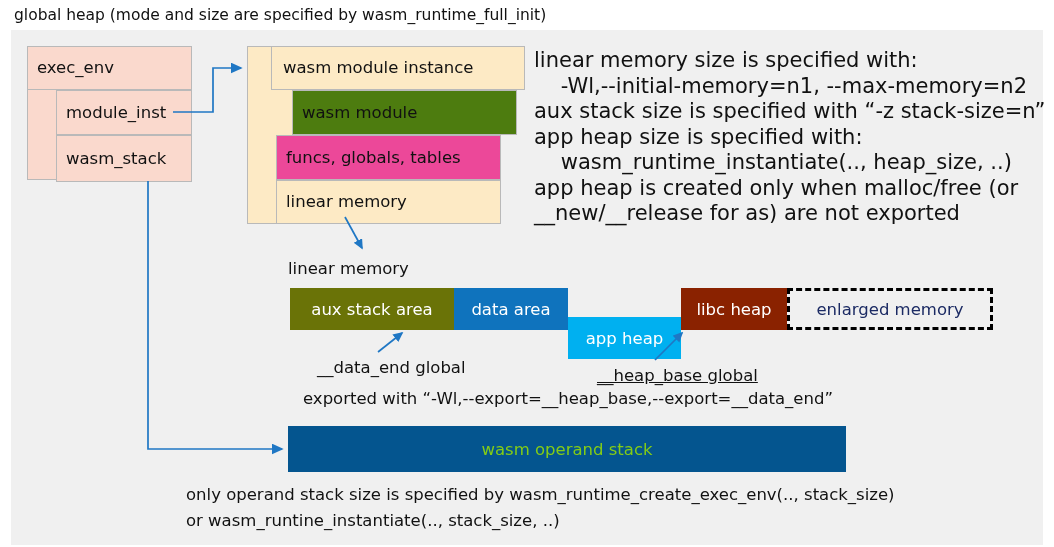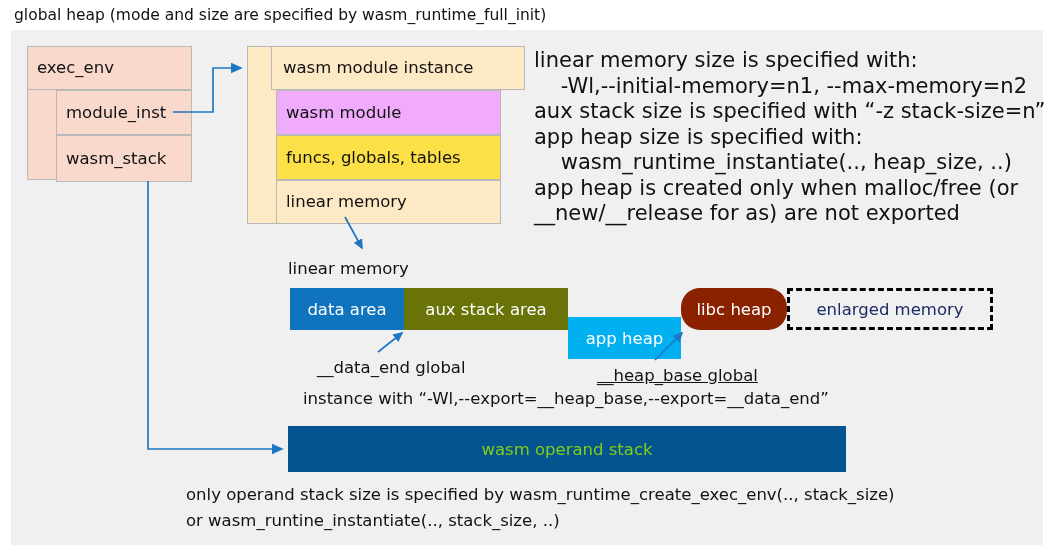--- a/index.html
+++ b/index.html
@@ -26,22 +26,22 @@
   #execenv-box{left:27px;top:46px;width:165px;height:134px;background:#fad9cd;border:1px solid #b9b9b9;box-sizing:border-box;}
   #execenv-title{left:27px;top:46px;width:165px;height:44px;background:#fad9cd;}
   #execenv-title span{}
   #module-inst{left:56px;top:90px;width:136px;height:45px;background:#fad9cd;}
   #wasm-stack{left:56px;top:135px;width:136px;height:47px;background:#fad9cd;}
 
   
   #wmi-box{left:247px;top:46px;width:254px;height:178px;background:#fdeac5;border:1px solid #b9b9b9;box-sizing:border-box;}
   #wmi-title{left:247px;top:46px;width:254px;height:44px;background:#fdeac5;margin-left:24px;}
   #wmi-title span{padding-left:11px;}
-  #wasm-module{left:276px;top:90px;width:225px;height:45px;background:#f0abfc;}
-  #funcs-globals{left:276px;top:135px;width:225px;height:45px;background:#fde047;}
+  #wasm-module{left:292px;top:90px;width:225px;height:45px;background:#4d7c0f;}
+  #funcs-globals{left:276px;top:135px;width:225px;height:45px;background:#ec4899;}
   #linear-mem-cell{left:276px;top:180px;width:225px;height:44px;background:#fdeac5;}
 
   
   #notes{left:534px;top:48px;width:500px;font-size:21px;line-height:25.5px;white-space:pre;}
 
   
   #lm-label{left:288px;top:258px;font-size:16.5px;line-height:22px;white-space:nowrap;}
 
   
   #membar{left:290px;top:288px;width:703px;height:42px;display:flex;}
@@ -106,30 +106,30 @@
     -Wl,--initial-memory=n1, --max-memory=n2
 aux stack size is specified with “-z stack-size=n”
 app heap size is specified with:
     wasm_runtime_instantiate(.., heap_size, ..)
 app heap is created only when malloc/free (or
 __new/__release for as) are not exported</div>
 
 <div class="abs" id="lm-label">linear memory</div>
 
 <div class="abs" id="membar">
+  <div class="seg" id="seg-aux" style="width: 164px; background: rgb(106, 115, 7); color: rgb(255, 255, 255);">aux stack area</div>
   <div class="seg" id="seg-data" style="width: 114px; background: rgb(15, 115, 189); color: rgb(255, 255, 255);">data area</div>
-  <div class="seg" id="seg-aux" style="width: 164px; background: rgb(106, 115, 7); color: rgb(255, 255, 255);">aux stack area</div>
   <div class="seg" id="seg-appheap" style="width: 113px; background: rgb(0, 176, 240); color: rgb(255, 255, 255);">app heap</div>
-  <div class="seg" id="seg-libcheap" style="width: 106px; background: rgb(138, 34, 0); color: rgb(255, 255, 255); border-radius: 19px;">libc heap</div>
+  <div class="seg" id="seg-libcheap" style="width: 106px; background: rgb(138, 34, 0); color: rgb(255, 255, 255);">libc heap</div>
   <div class="seg" id="seg-enlarged" style="width: 206px; color: rgb(27, 42, 99);">enlarged memory</div>
 </div>
 
 <div class="abs" id="data-end-label">__data_end global</div>
 <div class="abs" id="heap-base-label">__heap_base global</div>
-<div class="abs" id="exported-label">instance with “-Wl,--export=__heap_base,--export=__data_end”</div>
+<div class="abs" id="exported-label">exported with “-Wl,--export=__heap_base,--export=__data_end”</div>
 
 <div class="abs" id="operand-stack" style="background: rgb(4, 85, 143);">wasm operand stack</div>
 <div class="abs" id="bottom-note">only operand stack size is specified by wasm_runtime_create_exec_env(.., stack_size)
 or wasm_runtine_instantiate(.., stack_size, ..)</div>
 
 <svg class="abs" id="wires" viewBox="0 0 1054 547">
   <defs>
     <marker id="arrowhead" markerWidth="7" markerHeight="7" refX="6" refY="3.2" orient="auto" markerUnits="strokeWidth">
       <path d="M0,0 L7,3.2 L0,6.4 Z" fill="#1f77c4"></path>
     </marker>

